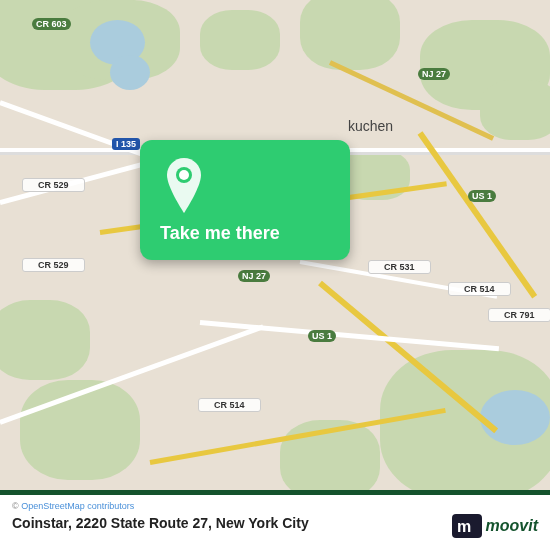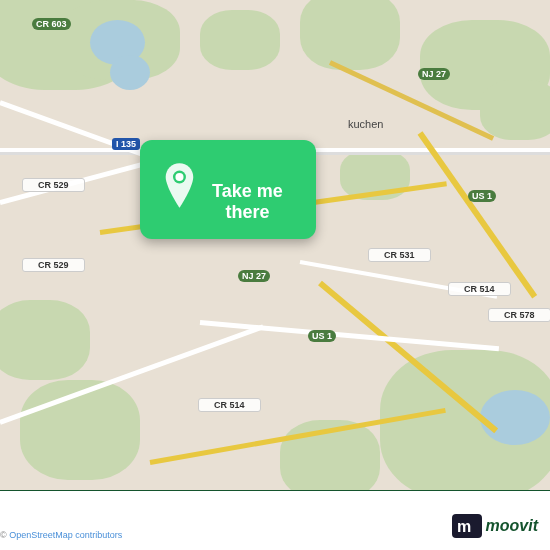--- a/index.html
+++ b/index.html
@@ -79,27 +79,27 @@
       border-radius: 3px;
       font-size: 9px;
       padding: 1px 4px;
     }
 
     
     #take-me-there-card {
       position: absolute;
       top: 140px;
       left: 140px;
-      width: 176px;
+      width: 210px;
       background-color: #2ecc71;
       border-radius: 12px;
       padding: 18px 20px 16px 20px;
       display: flex;
-      flex-direction: row;
-      align-items: flex-end;
+      flex-direction: column;
+      align-items: flex-start;
       box-shadow: 0 4px 12px rgba(0,0,0,0.3);
       z-index: 100;
       cursor: pointer;
     }
 
     #location-pin-icon {
       width: 48px;
       height: 55px;
       margin-bottom: 10px;
     }
@@ -114,23 +114,23 @@
       text-align: center;
     }
 
     
     #bottom-bar {
       width: 550px;
       height: 60px;
       background-color: #ffffff;
       display: flex;
       flex-direction: column;
-      justify-content: flex-end;
-      padding: 6px 0;
-      border-top: 1px solid #14532d;
+      justify-content: flex-start;
+      padding: 6px 12px;
+      border-top: 5px solid #14532d;
     }
 
     #copyright-text {
       font-size: 9px;
       color: #888;
       margin-bottom: 4px;
     }
 
     #copyright-text a {
       color: #4a90d9;
@@ -204,27 +204,27 @@
     <div style="position:absolute;top:420px;left:0;width:280px;height:5px;background:#ffffff;transform:rotate(-20deg);transform-origin:left center;"></div>
     <div style="position:absolute;top:460px;left:150px;width:300px;height:5px;background:#e8c840;transform:rotate(-10deg);transform-origin:left center;"></div>
 
     <div class="road-label road-label-green" style="top:18px;left:32px;">CR 603</div>
     <div class="road-label road-label-blue" style="top:138px;left:112px;">I 135</div>
     <div class="road-label road-label-green" style="top:68px;left:418px;">NJ 27</div>
     <div class="road-label road-label-green" style="top:190px;left:468px;">US 1</div>
     <div class="road-label" style="top:178px;left:22px;">CR 529</div>
     <div class="road-label" style="top:258px;left:22px;">CR 529</div>
     <div class="road-label road-label-green" style="top:270px;left:238px;">NJ 27</div>
-    <div class="road-label" style="top:248px;left:368px;">CR 531</div>
+    <div class="road-label" style="top:260px;left:368px;">CR 531</div>
     <div class="road-label" style="top:282px;left:448px;">CR 514</div>
     <div class="road-label road-label-green" style="top:330px;left:308px;">US 1</div>
     <div class="road-label" style="top:398px;left:198px;">CR 514</div>
-    <div class="road-label" style="top:308px;left:488px;">CR 578</div>
-
-    <div style="position:absolute;top:118px;left:348px;font-size:11px;color:#444;font-weight:500;">kuchen</div>
+    <div class="road-label" style="top:308px;left:488px;">CR 791</div>
+
+    <div style="position:absolute;top:118px;left:348px;font-size:14px;color:#444;font-weight:500;">kuchen</div>
 
   </div>
 
   <div id="take-me-there-card">
 
     <svg id="location-pin-icon" viewBox="0 0 48 55" fill="none" xmlns="http://www.w3.org/2000/svg">
       <path d="M24 0C14.6 0 7 7.6 7 17C7 29.5 24 55 24 55C24 55 41 29.5 41 17C41 7.6 33.4 0 24 0Z" fill="white" opacity="0.9"></path>
       <circle cx="24" cy="17" r="8" fill="#2ecc71"></circle>
       <circle cx="24" cy="17" r="5" fill="white"></circle>
     </svg>
@@ -232,20 +232,21 @@
   </div>
 
 </div>
 
 <div id="bottom-bar">
   <div id="copyright-text">
     <span>©</span>
     <a href="#"> OpenStreetMap contributors</a>
   </div>
   <div style="display:flex;align-items:center;justify-content:space-between;">
+    <div id="location-text">Coinstar, 2220 State Route 27, New York City</div>
 
     <div id="moovit-logo">
       <svg width="30" height="24" viewBox="0 0 30 24">
         <rect width="30" height="24" rx="4" fill="#1a1a2e"></rect>
         <text x="5" y="18" font-size="16" font-weight="bold" fill="white" font-family="Arial">m</text>
       </svg>
       <span id="moovit-text">moovit</span>
     </div>
   </div>
 </div>

